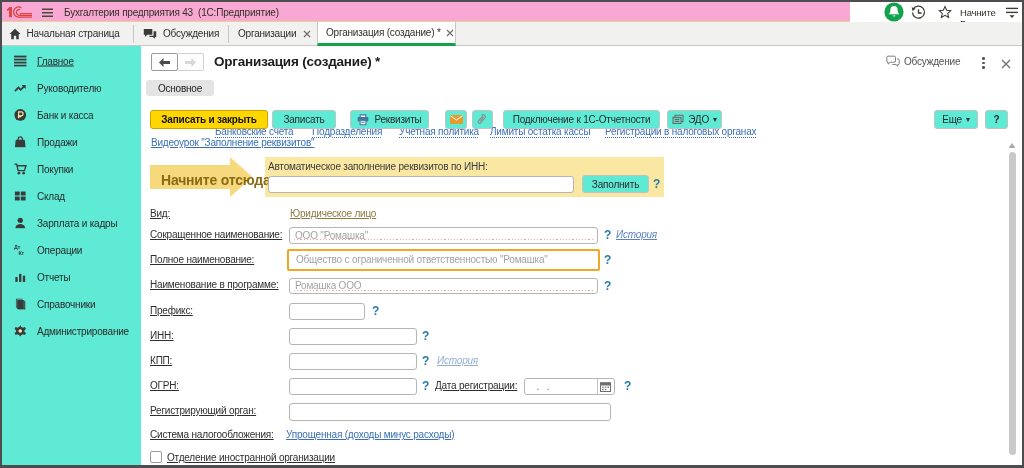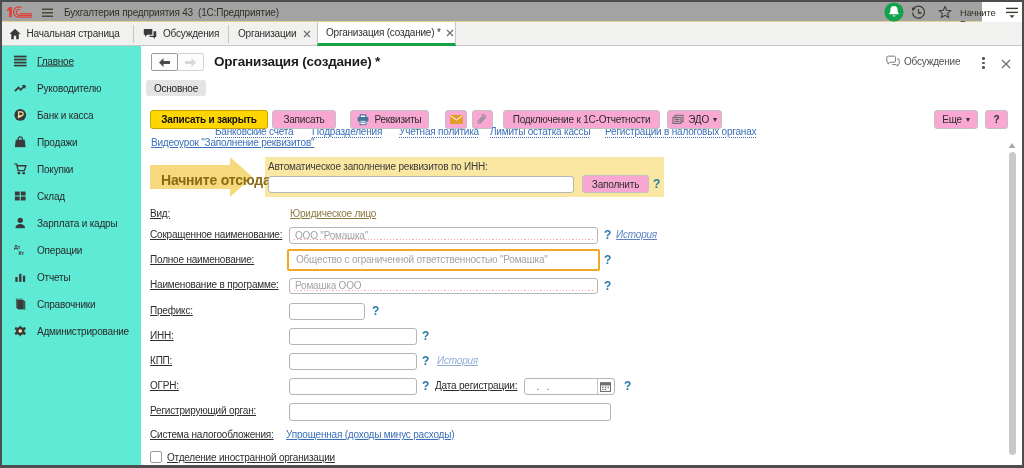--- a/index.html
+++ b/index.html
@@ -1,27 +1,27 @@
 <!DOCTYPE html>
 <html lang="ru"><head>
 <meta charset="utf-8">
 <style>
   * { margin:0; padding:0; box-sizing:border-box; }
   html,body { width:1024px; height:468px; overflow:hidden; }
   body { font-family:"Liberation Sans", sans-serif; position:relative; background:#fff; font-size:10px; letter-spacing:-0.2px; }
   .abs { position:absolute; }
   .frame { left:0; top:0; width:1024px; height:468px; border:2px solid #4d4d4f; border-bottom-width:3px; z-index:50; pointer-events:none; }
-  .topbar { left:2px; top:2px; width:980px; height:20px; background:#a3a3a3; border-bottom:1px solid #e3d491; }
+  .topbar { left:2px; top:2px; width:848px; height:20px; background:#f9a8d4; border-bottom:1px solid #e3d491; }
   .tabbar { left:2px; top:22px; width:1020px; height:24px; background:#f1f1ef; border-bottom:1px solid #c9c9c9; }
   .sidebar { left:2px; top:46px; width:139px; height:420px; background:#5eead4;text-align:center; }
   .content { left:141px; top:46px; width:881px; height:420px; background:#fff; }
   .t11 { font-size:10px; color:#2e2e2e; }
   .tab { position:absolute; top:0; height:23px; display:flex; align-items:center; font-size:10px; color:#2e2e2e; white-space:nowrap; }
   .tabsep { position:absolute; top:3px; height:18px; width:1px; background:#c6c6c6; }
-  .btn { position:absolute; border:1px solid #c2c2c2; border-radius:3px; background:#f9a8d4; font-size:10px; white-space:nowrap; color:#2b2b2b; display:flex; align-items:center; justify-content:center; }
+  .btn { position:absolute; border:1px solid #c2c2c2; border-radius:3px; background:#5eead4; font-size:10px; white-space:nowrap; color:#2b2b2b; display:flex; align-items:center; justify-content:center; }
   .inp { position:absolute; border:1px solid #b5b5b5; border-radius:3px; background:#fff; }
   .req { position:absolute; left:4px; right:3px; bottom:2.5px; height:1px; background:repeating-linear-gradient(90deg,#ffa0a0 0 1.2px,rgba(0,0,0,0) 1.2px 3.2px); }
   .ph { position:absolute; left:5px; top:46%; transform:translateY(-50%); color:#a3a3a3; font-size:10px; white-space:nowrap; }
   .q { position:absolute; color:#2879a8; font-weight:bold; font-size:12px; }
   .lbl { position:absolute; font-size:10px; color:#2e2e2e; white-space:nowrap;text-decoration:underline; }
   .lnk { color:#3a6fb7; font-size:10px; text-decoration:underline; white-space:nowrap; }
   .navlnk { color:#3a6fb7; font-size:10px; text-decoration:underline; text-decoration-style:dotted; text-underline-offset:2px; white-space:nowrap;margin-top:44px; }
 </style>
 </head>
 <body>
@@ -234,21 +234,21 @@
   <div class="abs" style="left:763px;top:10px;font-size:10px;color:#4f4f4f">Обсуждение</div>
   <div class="abs" style="left:841px;top:11px">
       <div style="width:2.5px;height:2.5px;border-radius:50%;background:#555;margin-bottom:2px"></div>
       <div style="width:2.5px;height:2.5px;border-radius:50%;background:#555;margin-bottom:2px"></div>
       <div style="width:2.5px;height:2.5px;border-radius:50%;background:#555"></div>
     </div>
   <svg class="abs" style="left:860px;top:13px" width="10" height="10" viewBox="0 0 10 10">
       <path d="M1 1 L9 9 M9 1 L1 9" stroke="#6e6e6e" stroke-width="1.3"></path>
     </svg>
 
-  <div class="abs" style="left:5px;top:34px;width:60px;height:16px;background:#e4e4e4;border-radius:3px;display:flex;align-items:center;justify-content:center;font-size:10px;color:#222">Основное</div>
+  <div class="abs" style="left:5px;top:34px;width:68px;height:16px;background:#e4e4e4;border-radius:3px;display:flex;align-items:center;justify-content:center;font-size:10px;color:#222">Основное</div>
   <div class="abs navlnk" style="left:74px;top:36px">Банковские счета</div>
   <div class="abs navlnk" style="left:171px;top:36px">Подразделения</div>
   <div class="abs navlnk" style="left:258px;top:36px">Учетная политика</div>
   <div class="abs navlnk" style="left:349px;top:36px">Лимиты остатка кассы</div>
   <div class="abs navlnk" style="left:464px;top:36px">Регистрации в налоговых органах</div>
 
   <div class="btn" style="left:9px;top:64px;width:118px;height:19px;background:#ffd600;border-color:#c7a400;font-weight:bold;color:#111">Записать и закрыть</div>
   <div class="btn" style="left:131px;top:64px;width:64px;height:19px">Записать</div>
   <div class="btn" style="left:209px;top:64px;width:79px;height:19px">
     <svg width="12" height="12" viewBox="0 0 12 12" style="margin-right:5px">

